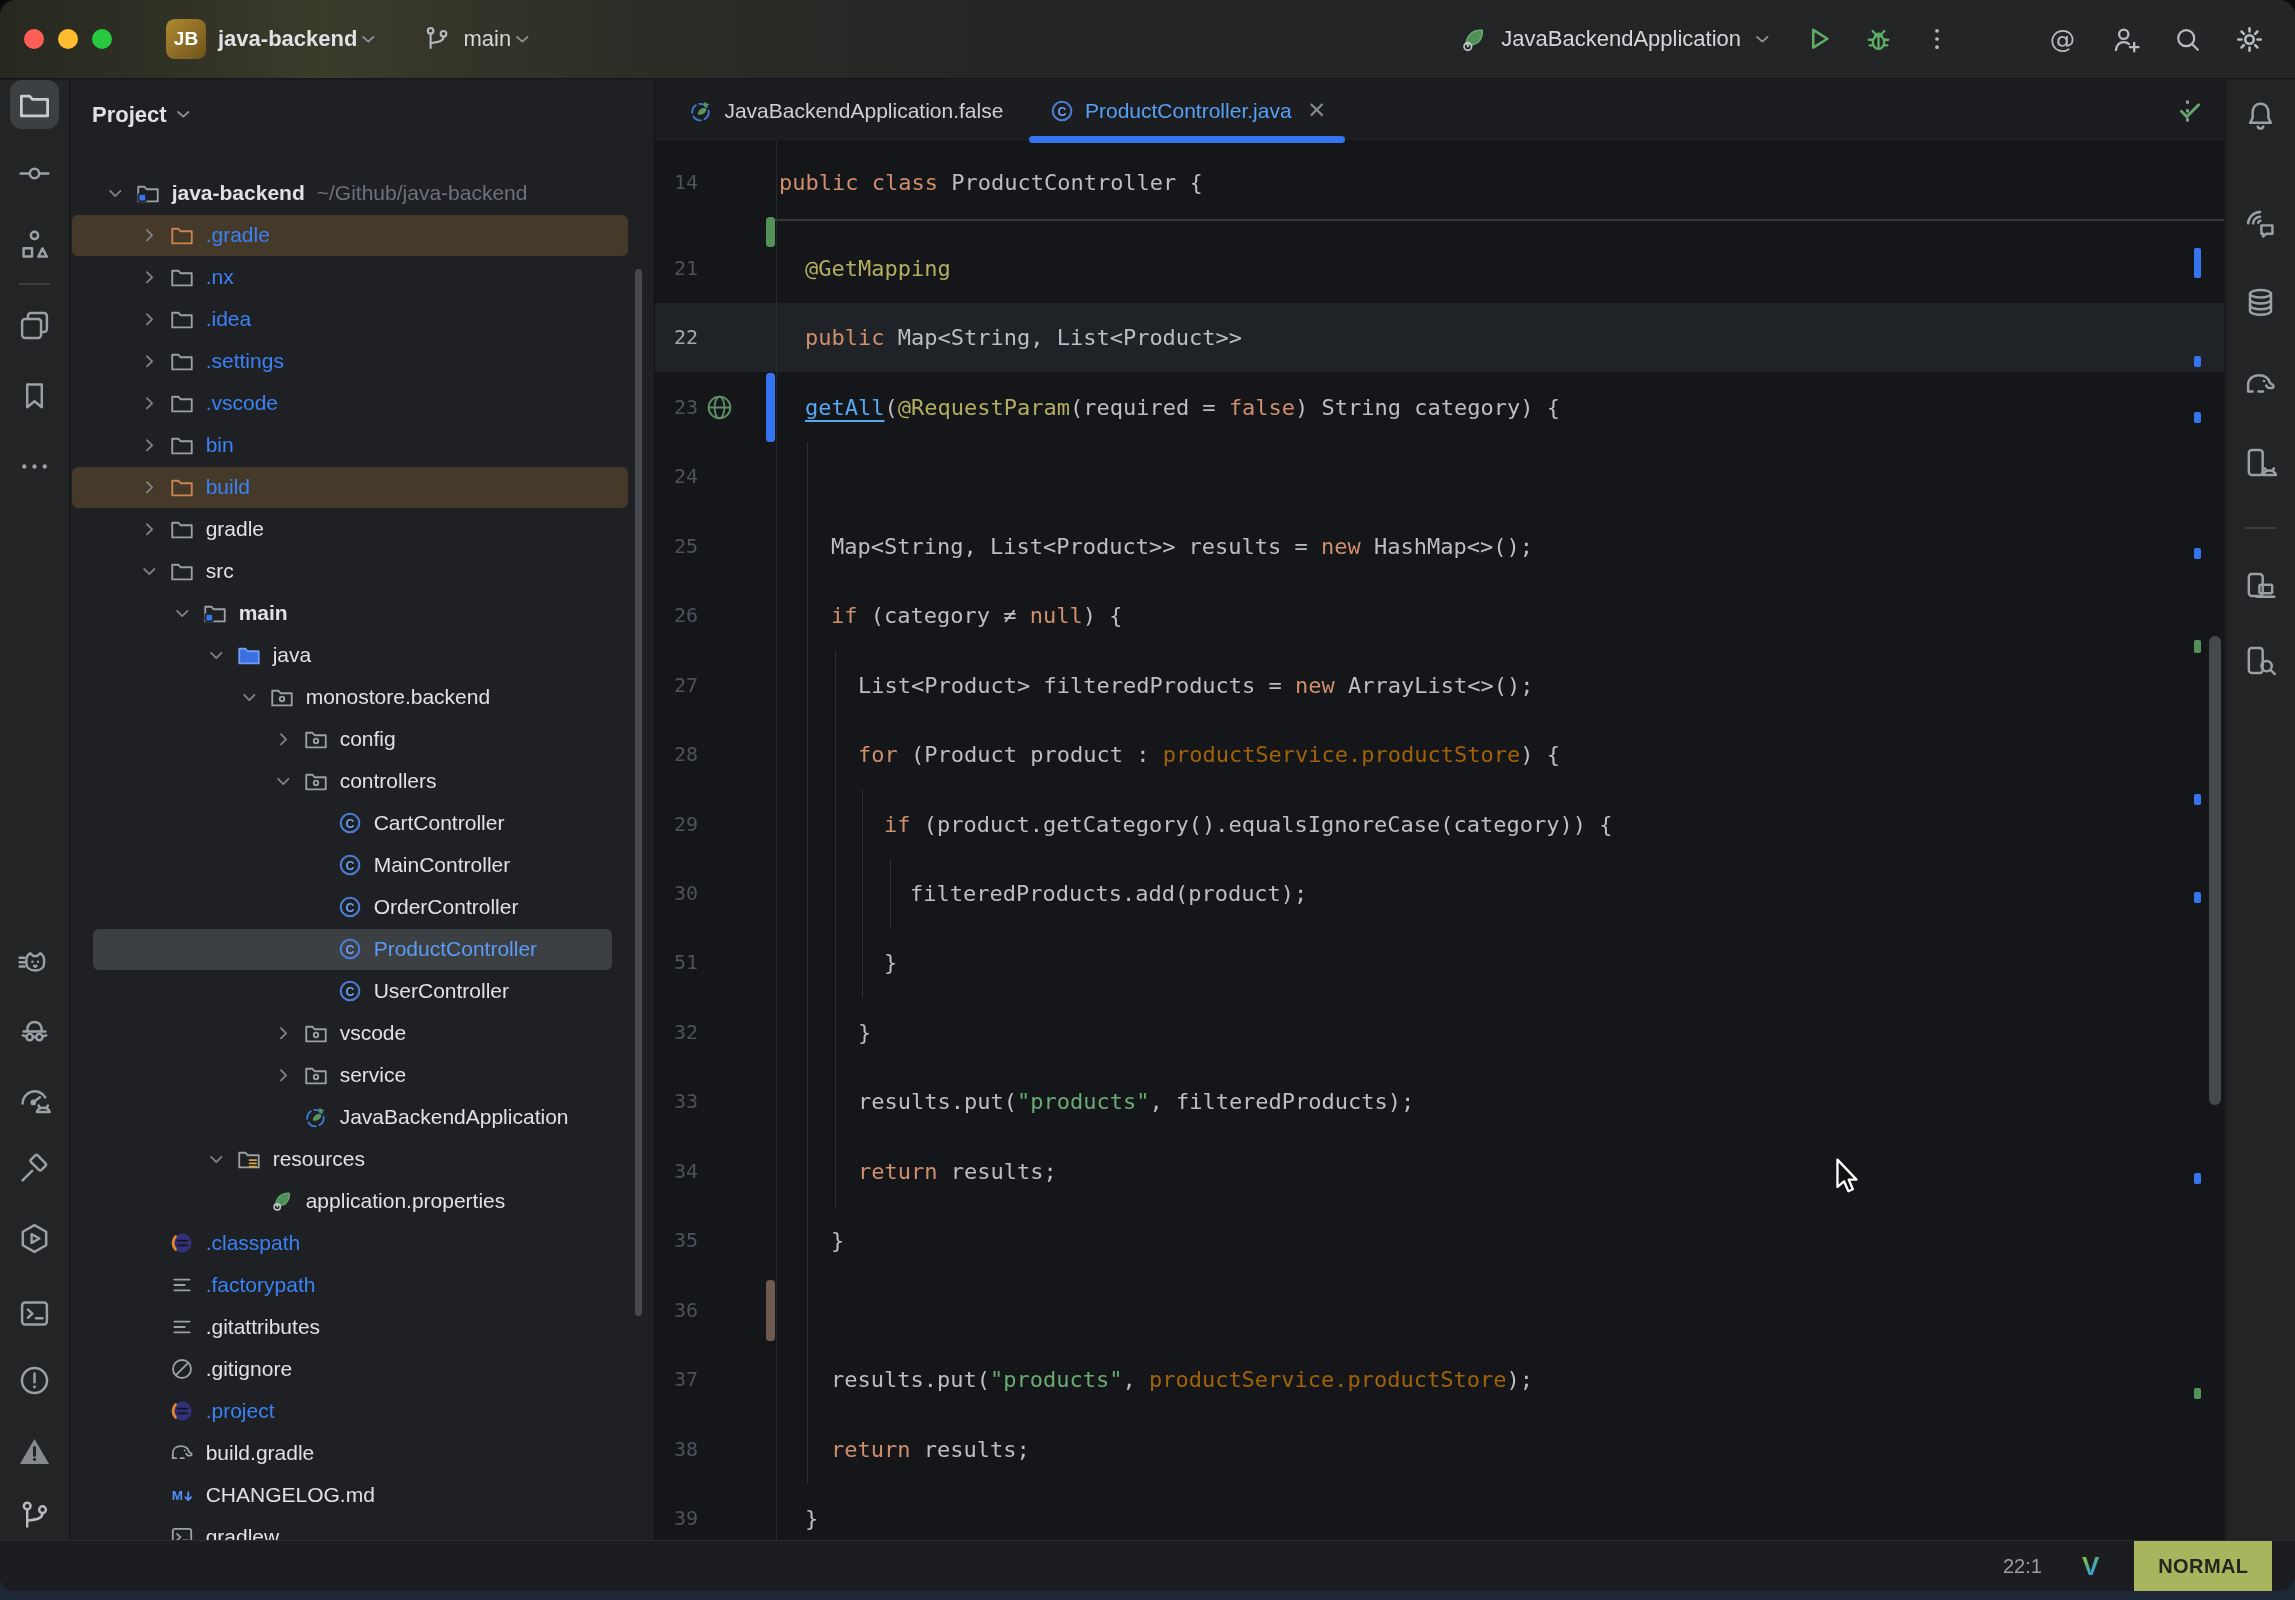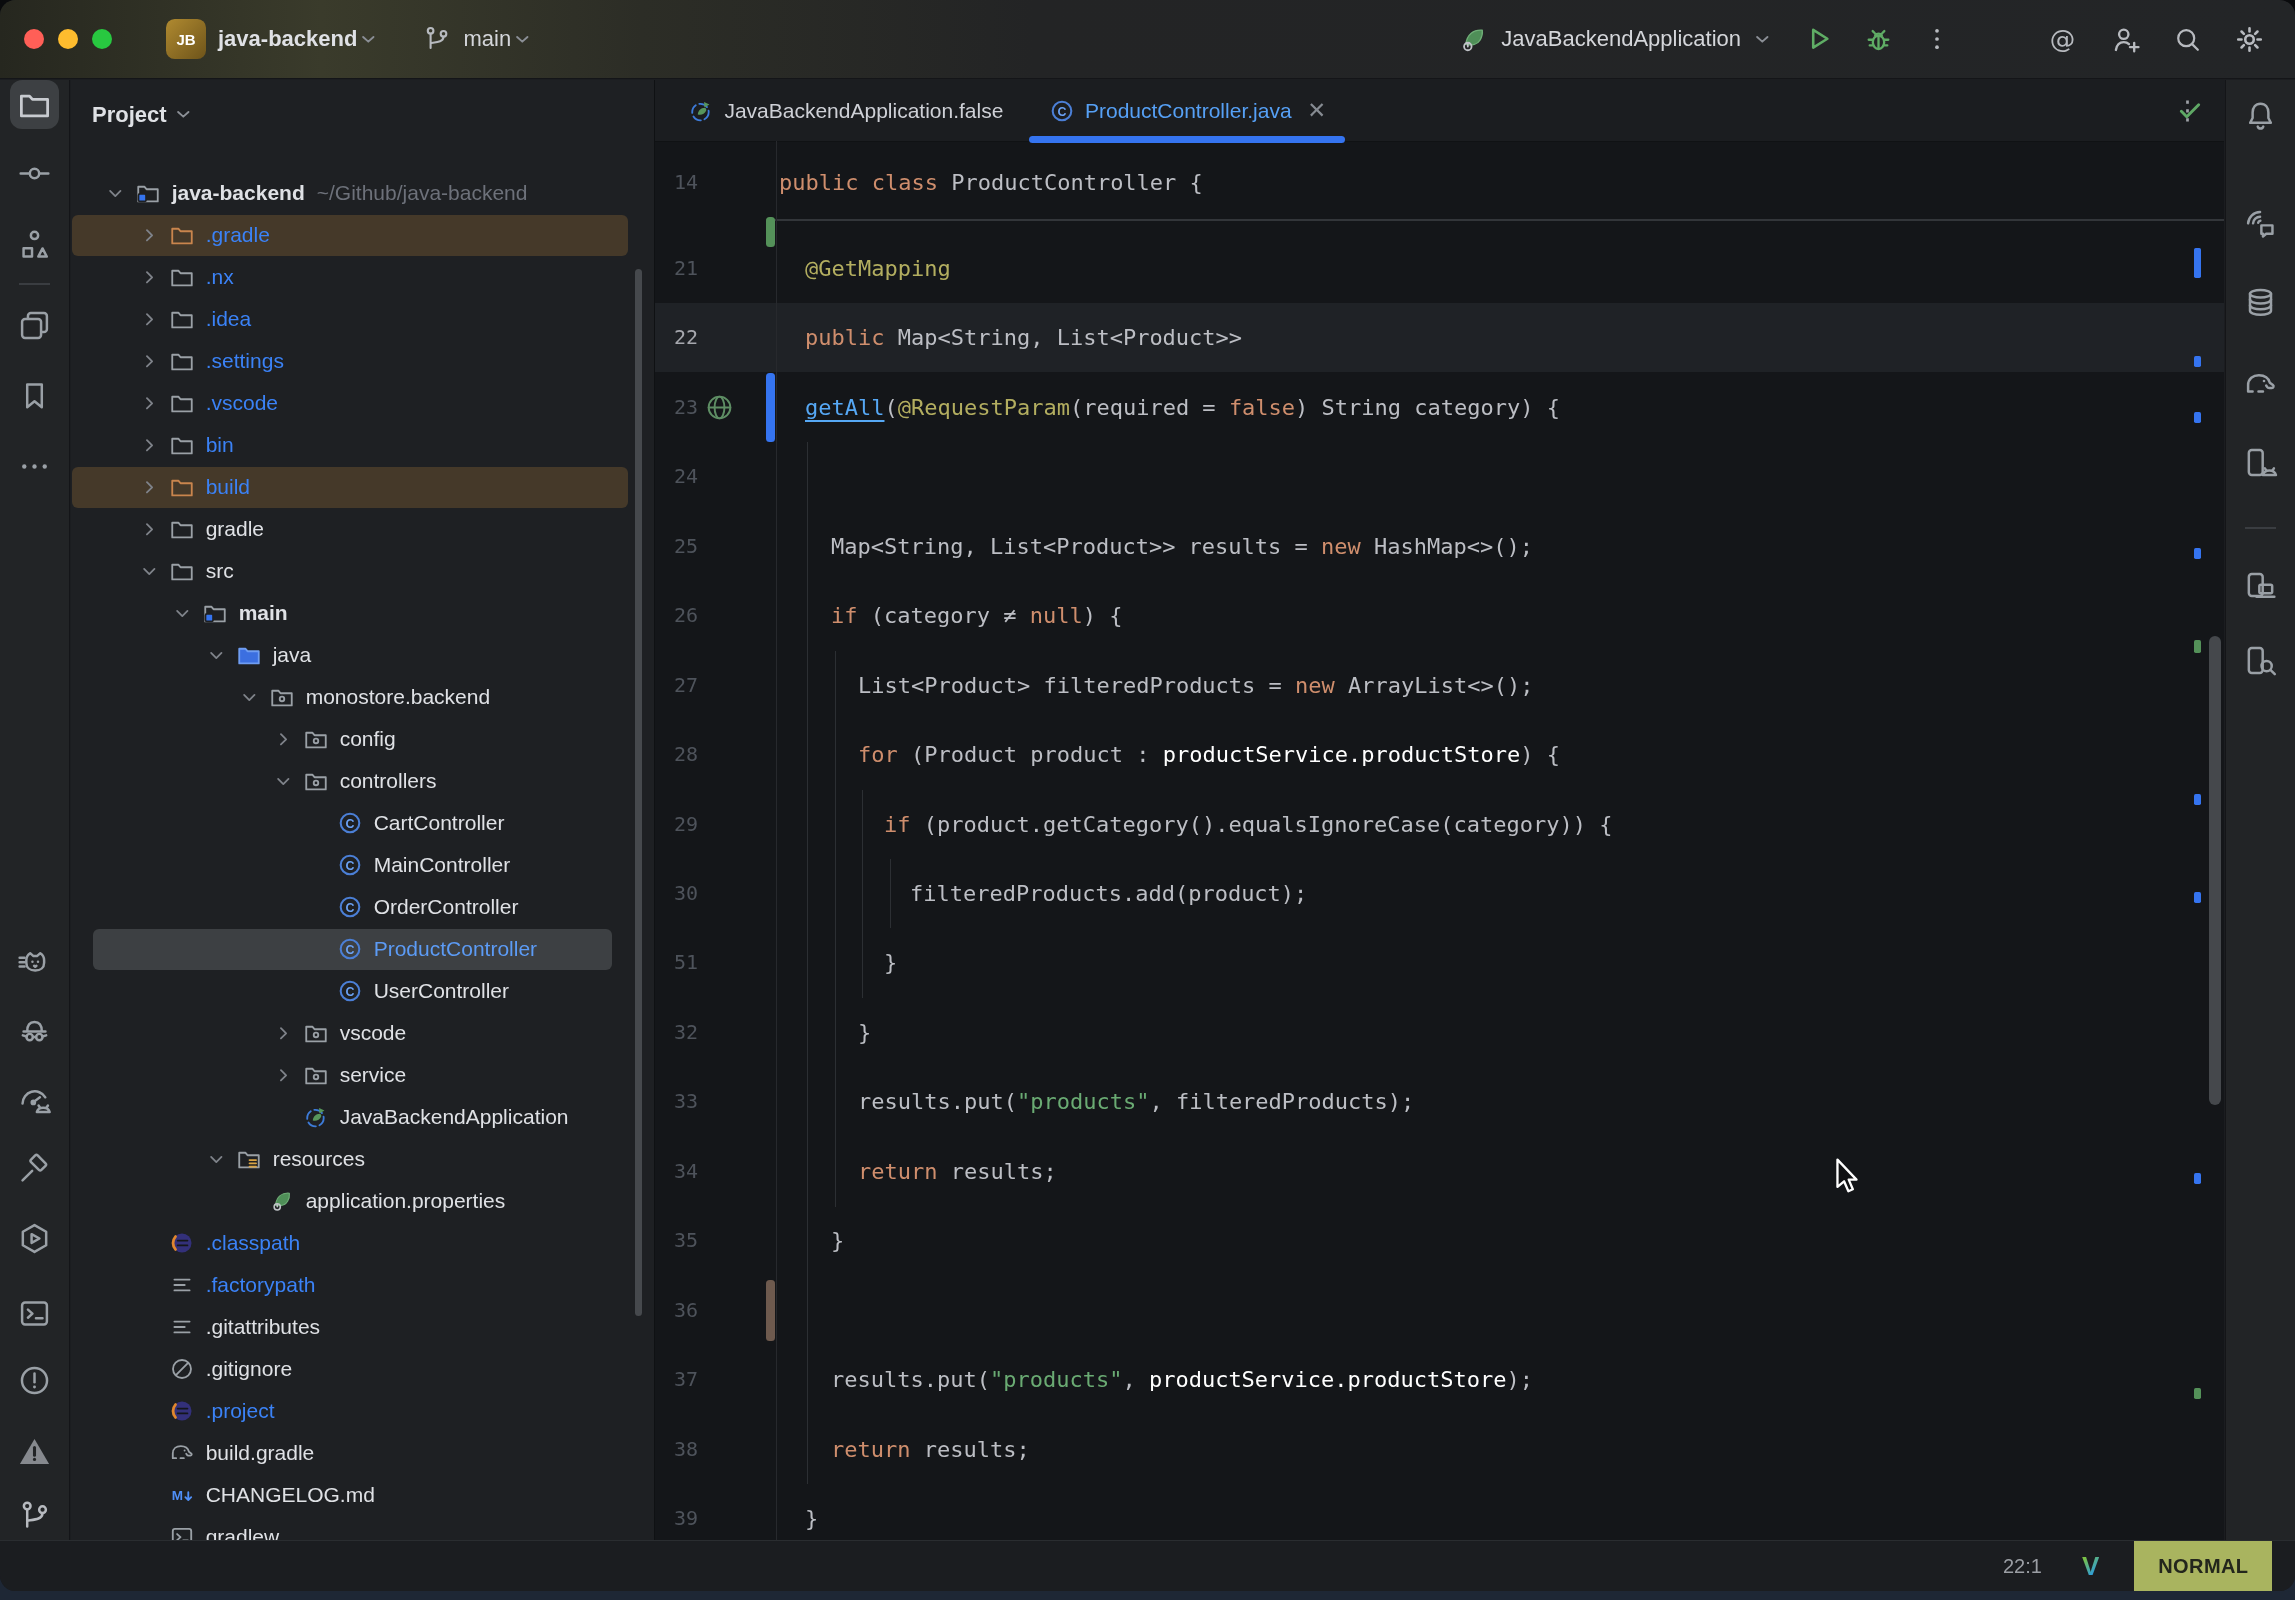--- a/index.html
+++ b/index.html
@@ -20,21 +20,21 @@
     background:linear-gradient(90deg,#26271f 0%,#3a3b2b 14%,#2c2d26 28%,#232425 45%,#232527 100%);
     border-bottom:1.7px solid #141518;
     display:flex;align-items:center;
   }
   .traffic{display:flex;gap:14px;margin-left:24px;}
   .tl{width:20px;height:20px;border-radius:50%;}
   .tl.red{background:#ff5f57}.tl.yellow{background:#febc2e}.tl.green{background:#28c840}
   .jb-badge{
     width:40px;height:40px;border-radius:8.7px;margin-left:54px;
     background:linear-gradient(135deg,#b08a30,#6e541a);
-    color:#fff;font-weight:bold;font-size:15px;display:flex;align-items:center;justify-content:center;
+    color:#fff;font-weight:bold;font-size:19px;display:flex;align-items:center;justify-content:center;
   }
   .tb-label{color:#dfe1e5;font-size:22px;font-weight:600;margin-left:12px;}
   .tb-label.thin{font-weight:400;color:#d4d6da;}
   .ic{display:inline-flex;align-items:center;justify-content:center;}
   .tb-group{display:flex;align-items:center;}
   .tb-right{margin-left:auto;display:flex;align-items:center;margin-right:29.5px;gap:29.5px;}
   
   .strip{position:absolute;top:80px;bottom:50px;width:69px;background:#222426;}
   .strip.left{left:0;border-right:1.7px solid #141518;}
   .strip.right{right:0;border-left:1.7px solid #141518;}
@@ -73,21 +73,21 @@
   .surface{position:absolute;left:0;right:0;top:61px;bottom:0;overflow:hidden;
     font-family:"DejaVu Sans Mono",monospace;font-size:22px;}
   .caret-band{position:absolute;left:0;right:0;height:69px;background:#1f2226;}
   .fold-line{position:absolute;left:111px;right:0;height:1.7px;background:#33363a;}
   .gutter-line{position:absolute;left:121px;top:0;bottom:0;width:0.9px;background:#27292d;}
   .guide{position:absolute;width:0.9px;background:#2c2f33;}
   .crow{position:absolute;left:0;right:0;height:69px;line-height:69px;white-space:pre;}
   .lnum{position:absolute;left:0;width:43px;text-align:right;color:#4e535b;font-size:20px;}
   .lnum.bright{color:#a6a8ae;}
   .ctext{position:absolute;top:0;}
-  .kw{color:#cf8e6d;} .ann{color:#b3ae60;} .str{color:#6aab73;} .fld{color:#ffffff;}
+  .kw{color:#cf8e6d;} .ann{color:#b3ae60;} .str{color:#6aab73;} .fld{color:#a16207;}
   .pl,.op{color:#bcbec4;} .mth{color:#56a8f5;text-decoration:underline;text-underline-offset:5.2px;}
   .gmark{position:absolute;border-radius:3.5px;}
   .globe{position:absolute;left:49px;width:31px;height:31px;}
   .insp-check{position:absolute;right:19px;top:15.6px;width:29.5px;height:29.5px;}
   .stripe{position:absolute;width:7.8px;border-radius:1.7px;}
   .ed-thumb{position:absolute;right:3.5px;width:12px;border-radius:6px;background:#45484c;}
   
   .statusbar{
     position:absolute;left:0;right:0;bottom:0;height:50px;background:#1b1d20;border-top:1.7px solid #2a2d30;
     display:flex;align-items:center;justify-content:flex-end;font-size:20px;color:#9b9ea4;

